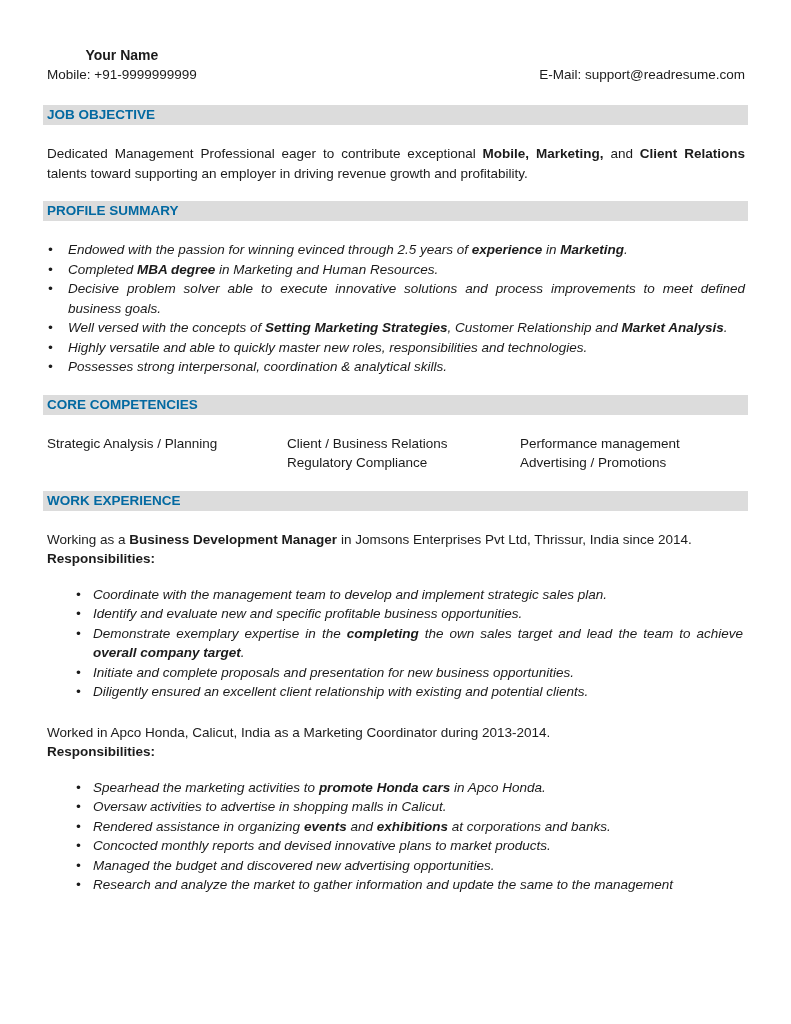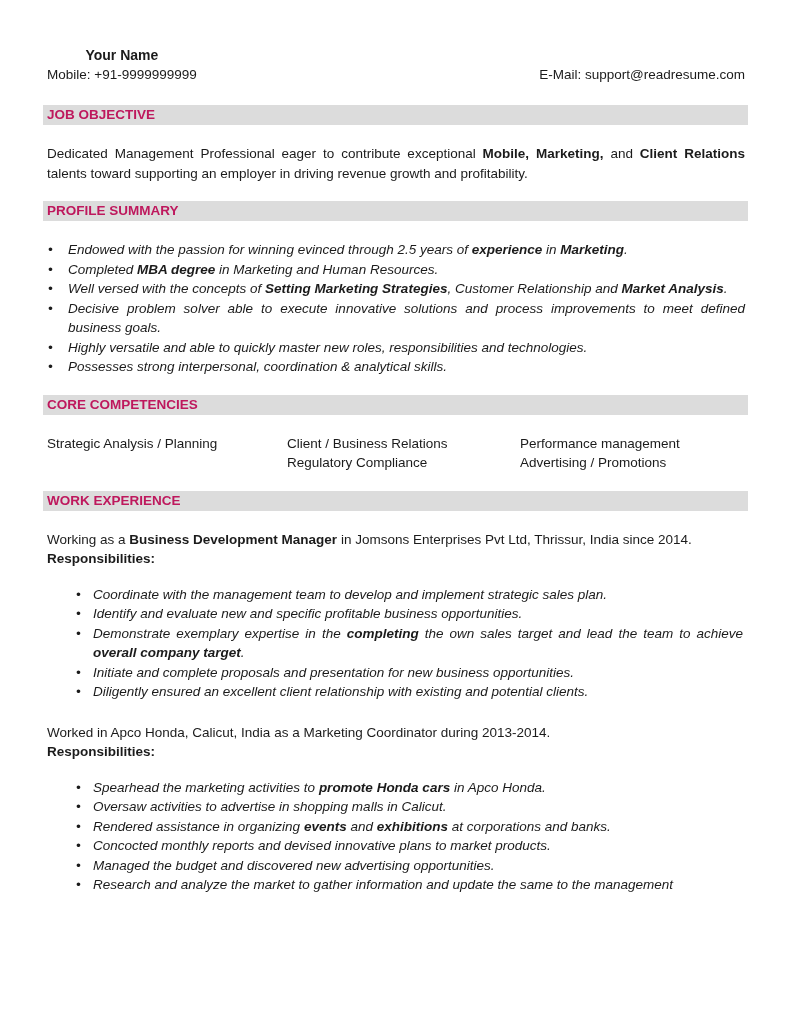--- a/index.html
+++ b/index.html
@@ -38,21 +38,21 @@
     line-height: 19px;
   }
   
   .band {
     background: var(--band-bg, #dcdcdc);
     font-weight: bold;
     font-size: 13.5px;
     line-height: 16px;
     padding: 2px 4px;
     margin: 18px -3px 0 -4px;
-    color: #be185d;
+    color: #0369a1;
   }
   .band.first { margin-top: 21px; }
   
   .para {
     margin: 19px 0 0 0;
     text-align: justify;
   }
   .intro {
     margin: 19px 0 0 0;
   }
@@ -102,22 +102,22 @@
     <div class="contact-line">E-Mail: support@readresume.com</div>
   </header>
 
   <div class="band first">JOB OBJECTIVE</div>
   <p class="para">Dedicated Management Professional eager to contribute exceptional <b>Mobile, Marketing,</b> and <b>Client Relations</b> talents toward supporting an employer in driving revenue growth and profitability.</p>
 
   <div class="band">PROFILE SUMMARY</div>
   <ul class="bullets level1">
     <li>Endowed with the passion for winning evinced through 2.5 years of <b>experience</b> in <b>Marketing</b>.</li>
     <li>Completed <b>MBA degree</b> in Marketing and Human Resources.</li>
+    <li>Decisive problem solver able to execute innovative solutions and process improvements to meet defined business goals.</li>
     <li>Well versed with the concepts of <b>Setting Marketing Strategies</b>, Customer Relationship and <b>Market Analysis</b>.</li>
-    <li>Decisive problem solver able to execute innovative solutions and process improvements to meet defined business goals.</li>
     <li>Highly versatile and able to quickly master new roles, responsibilities and technologies.</li>
     <li>Possesses strong interpersonal, coordination &amp; analytical skills.</li>
   </ul>
 
   <div class="band">CORE COMPETENCIES</div>
   <div class="competencies">
     <div class="col">
       <div>Strategic Analysis / Planning</div>
     </div>
     <div class="col">

